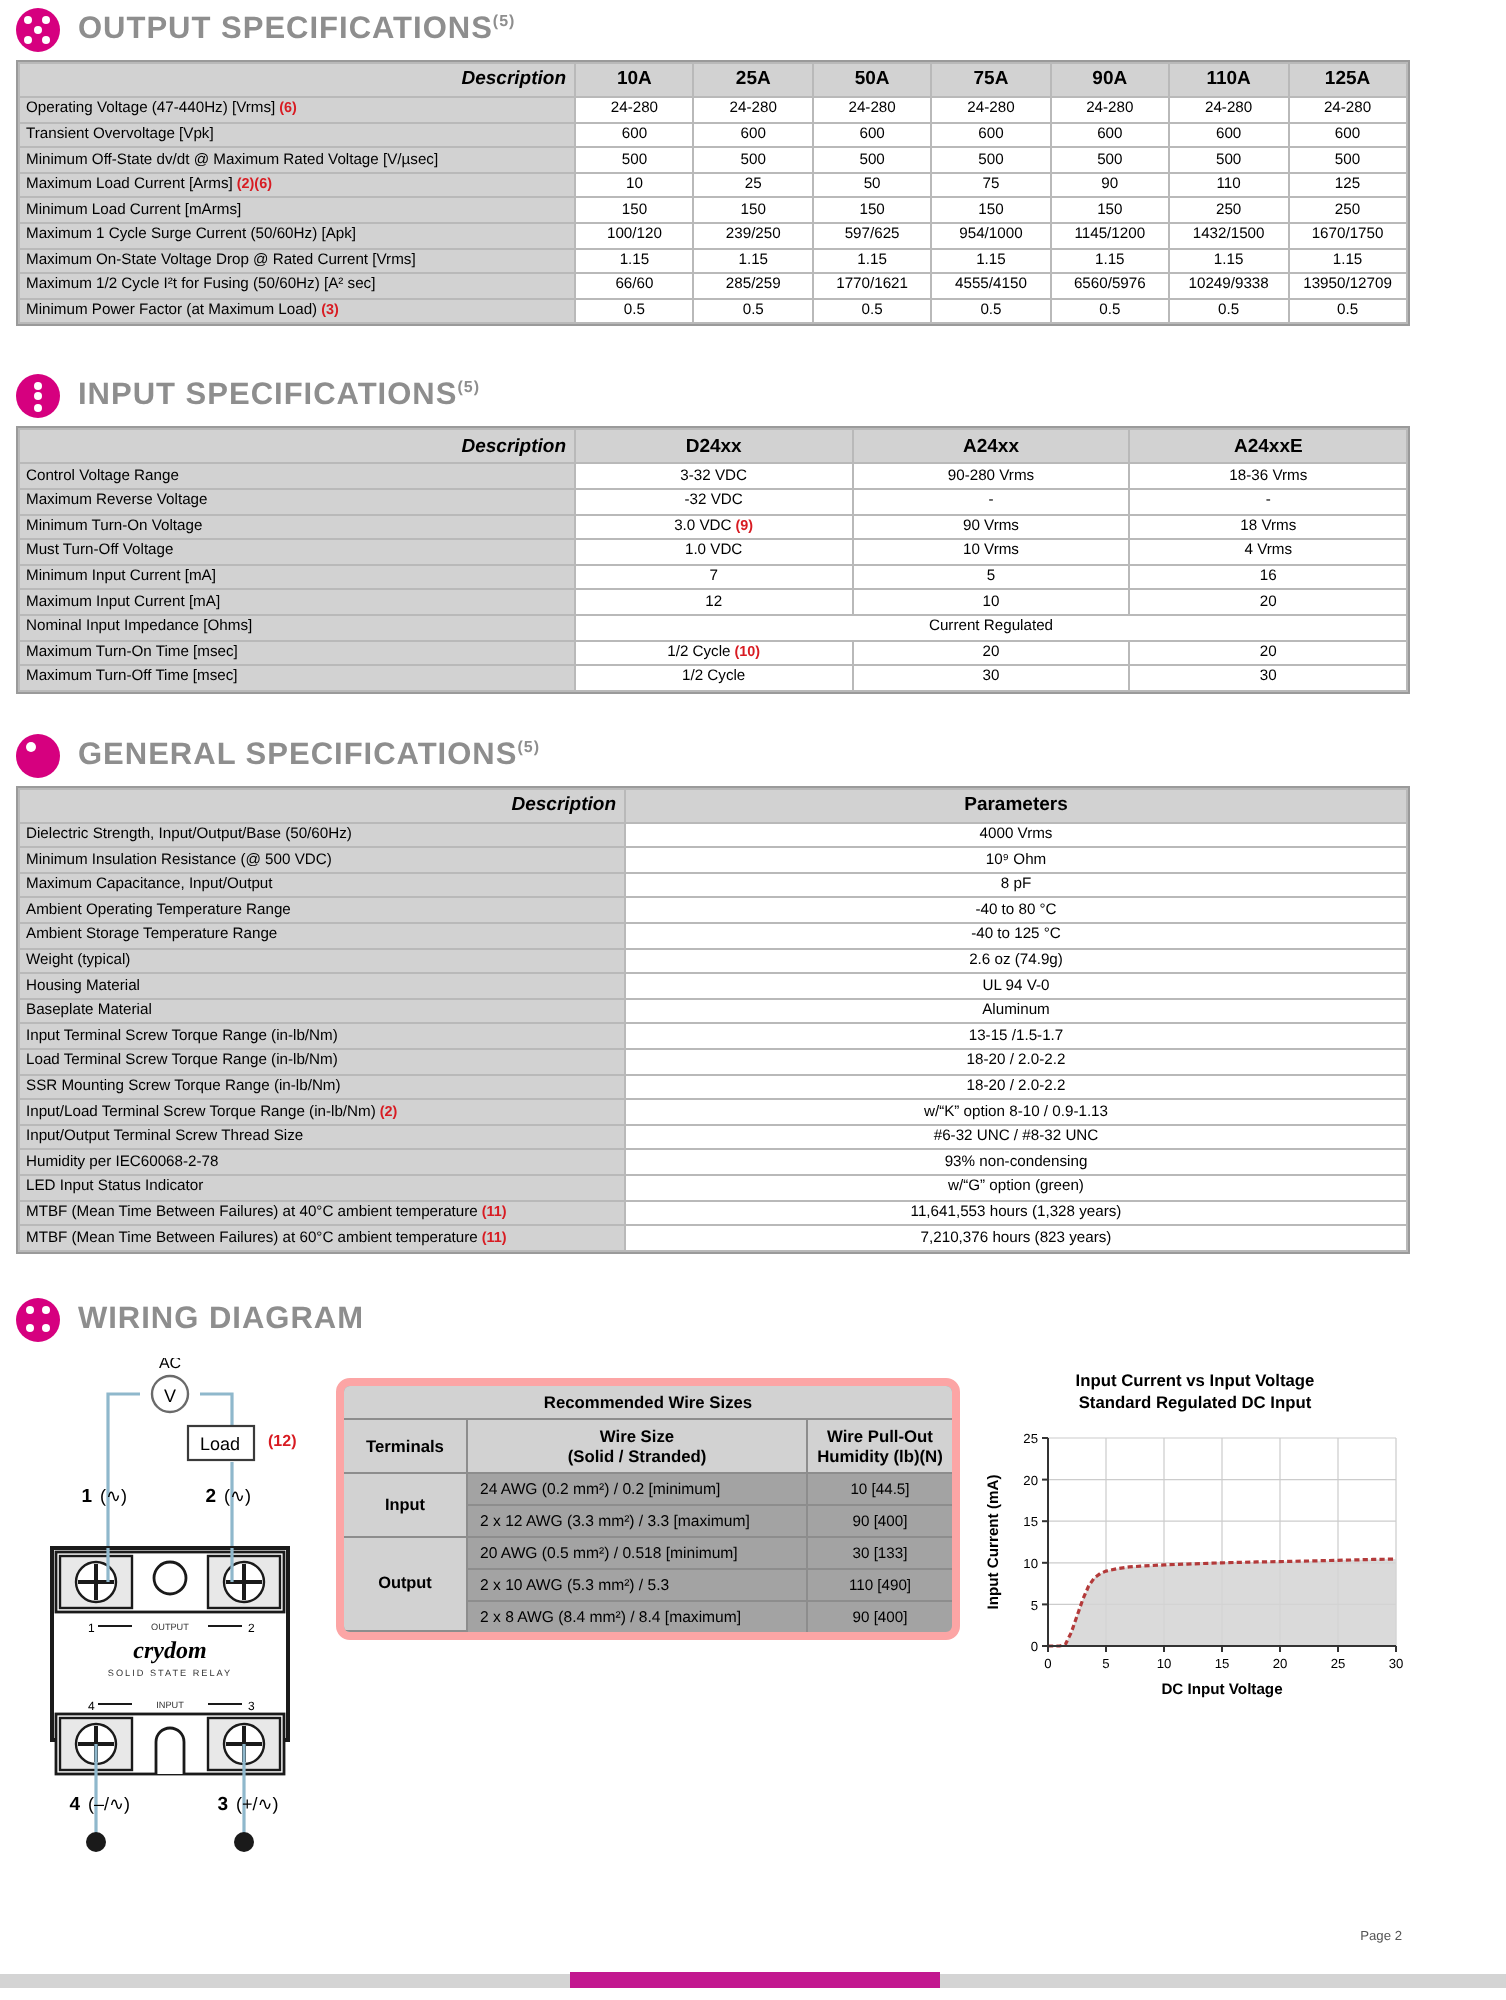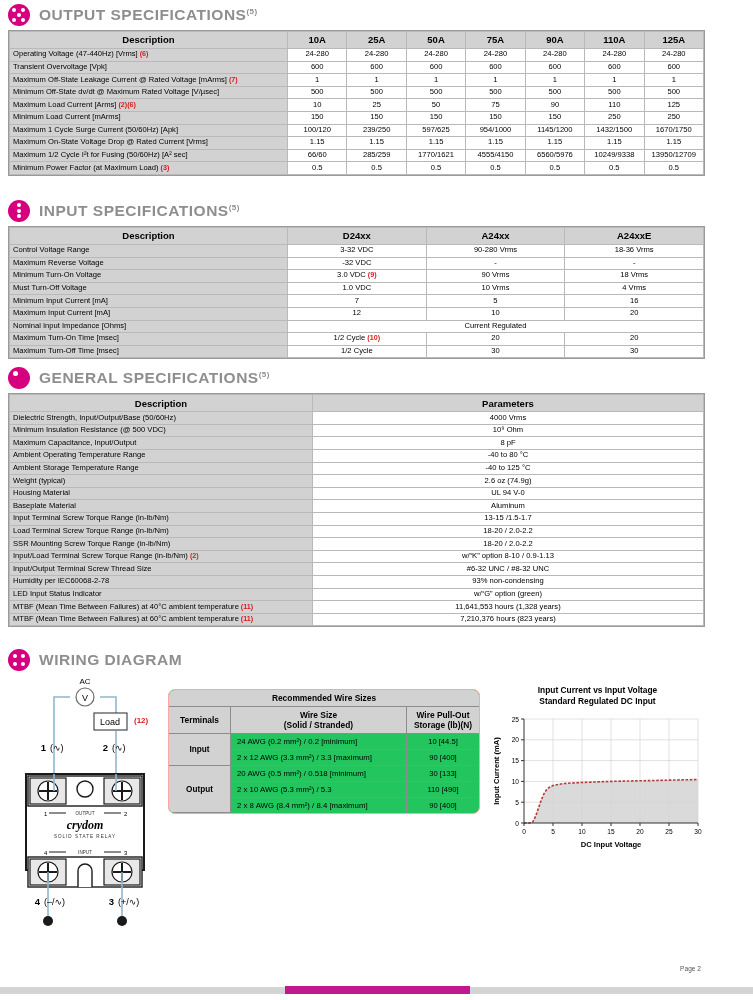--- a/index.html
+++ b/index.html
@@ -28,38 +28,38 @@
   table.spec th, table.spec td {
     border:1px solid #b9b9b9;
     font-size:7.6px;
     padding:1px 3px;
     line-height:1.18;
     height:12.6px;
   }
   table.spec thead th {
     background:#d2d2d2; font-size:9.5px; font-weight:bold; height:17px; padding:2px 4px;
   }
-  table.spec thead th.desc { text-align:center; }
+  table.spec thead th.desc { text-align:right;font-style:italic; }
   table.spec tbody td.desc {
     background:#d2d2d2; text-align:left; font-weight:normal;
   }
   table.spec tbody td.val { text-align:center; background:#fff; }
   .fn { color:#d81b22; font-weight:bold; font-size:7.2px; }
 
   .tbl-wrap { border:1px solid #9a9a9a; }
 
   
   .wiring-body { display:flex; align-items:flex-start; margin-top:4px; }
   .diagram-col { width:160px; position:relative; height:255px; flex:none; }
   .wire-col { width:322px; flex:none; padding-top:10px; }
   .chart-col { flex:1; padding-top:6px; }
 
   
   table.wire { border-collapse:separate; border-spacing:0; width:312px; table-layout:fixed;
-               border:1px solid #fca5a5; border-radius:7px; overflow:hidden; background:#22c55e; }
+               border:4px solid #fca5a5; border-radius:7px; overflow:hidden; background:#a3a3a3; }
   table.wire th, table.wire td { border-right:1px solid #8d8d8d; border-bottom:1px solid #8d8d8d;
                                  font-size:7.6px; padding:3px 4px; text-align:center; }
   table.wire th:last-child, table.wire td:last-child { border-right:none; }
   table.wire tr:last-child td { border-bottom:none;margin-left:25px; }
   table.wire thead th { background:#d2d2d2; font-weight:bold; font-size:8.4px; }
   table.wire td.term { background:#d2d2d2; font-weight:bold; font-size:8.2px; }
   table.wire td.ws { text-align:left; padding-left:6px; font-size:7.8px; }
 
   
   .chart-title { text-align:center; font-size:8.4px; font-weight:bold; line-height:1.3; margin-bottom:4px;}
@@ -125,30 +125,20 @@
             <td class="desc">Transient Overvoltage [Vpk]</td>
             <td class="val">600</td>
             <td class="val">600</td>
             <td class="val">600</td>
             <td class="val">600</td>
             <td class="val">600</td>
             <td class="val">600</td>
             <td class="val">600</td>
           </tr>
           <tr>
-            <td class="desc">Maximum Off-State Leakage Current @ Rated Voltage [mArms]<span class="fn"> (7)</span></td>
-            <td class="val">1</td>
-            <td class="val">1</td>
-            <td class="val">1</td>
-            <td class="val">1</td>
-            <td class="val">1</td>
-            <td class="val">1</td>
-            <td class="val">1</td>
-          </tr>
-          <tr>
             <td class="desc">Minimum Off-State dv/dt @ Maximum Rated Voltage [V/µsec]</td>
             <td class="val">500</td>
             <td class="val">500</td>
             <td class="val">500</td>
             <td class="val">500</td>
             <td class="val">500</td>
             <td class="val">500</td>
             <td class="val">500</td>
           </tr>
           <tr>
@@ -290,21 +280,21 @@
           <tr>
             <td class="desc">Maximum Turn-Off Time  [msec]</td>
             <td class="val">1/2 Cycle</td>
             <td class="val">30</td>
             <td class="val">30</td>
           </tr>
         </tbody>
   </table>
   </div>
 
-  <div class="sec-head" style="margin-top:4px">
+  <div class="sec-head" style="margin-top:16px">
     <span class="sec-icon">
       <i style="left:5px;top:4px;width:5px;height:5px"></i>
     </span>
     <span class="sec-title"><span>GENERAL SPECIFICATIONS</span><span class="sup">(5)</span></span>
   </div>
 
   <div class="tbl-wrap">
   <table class="spec" id="general-table">
     <colgroup>
           <col style="width:303px">
@@ -484,21 +474,21 @@
             <th colspan="3">Recommended Wire Sizes</th>
           </tr>
           <tr>
             <th>Terminals</th>
             <th>
               <span>Wire Size</span><br>
               <span>(Solid / Stranded)</span>
             </th>
             <th>
               <span>Wire Pull-Out</span><br>
-              <span>Storage (lb)(N)</span>
+              <span>Humidity (lb)(N)</span>
             </th>
           </tr>
         </thead>
         <tbody>
             <tr>
               <td class="term" rowspan="2">Input</td>
               <td class="ws">24 AWG (0.2 mm²) / 0.2  [minimum]</td>
               <td>10 [44.5]</td>
             </tr>
             <tr>

